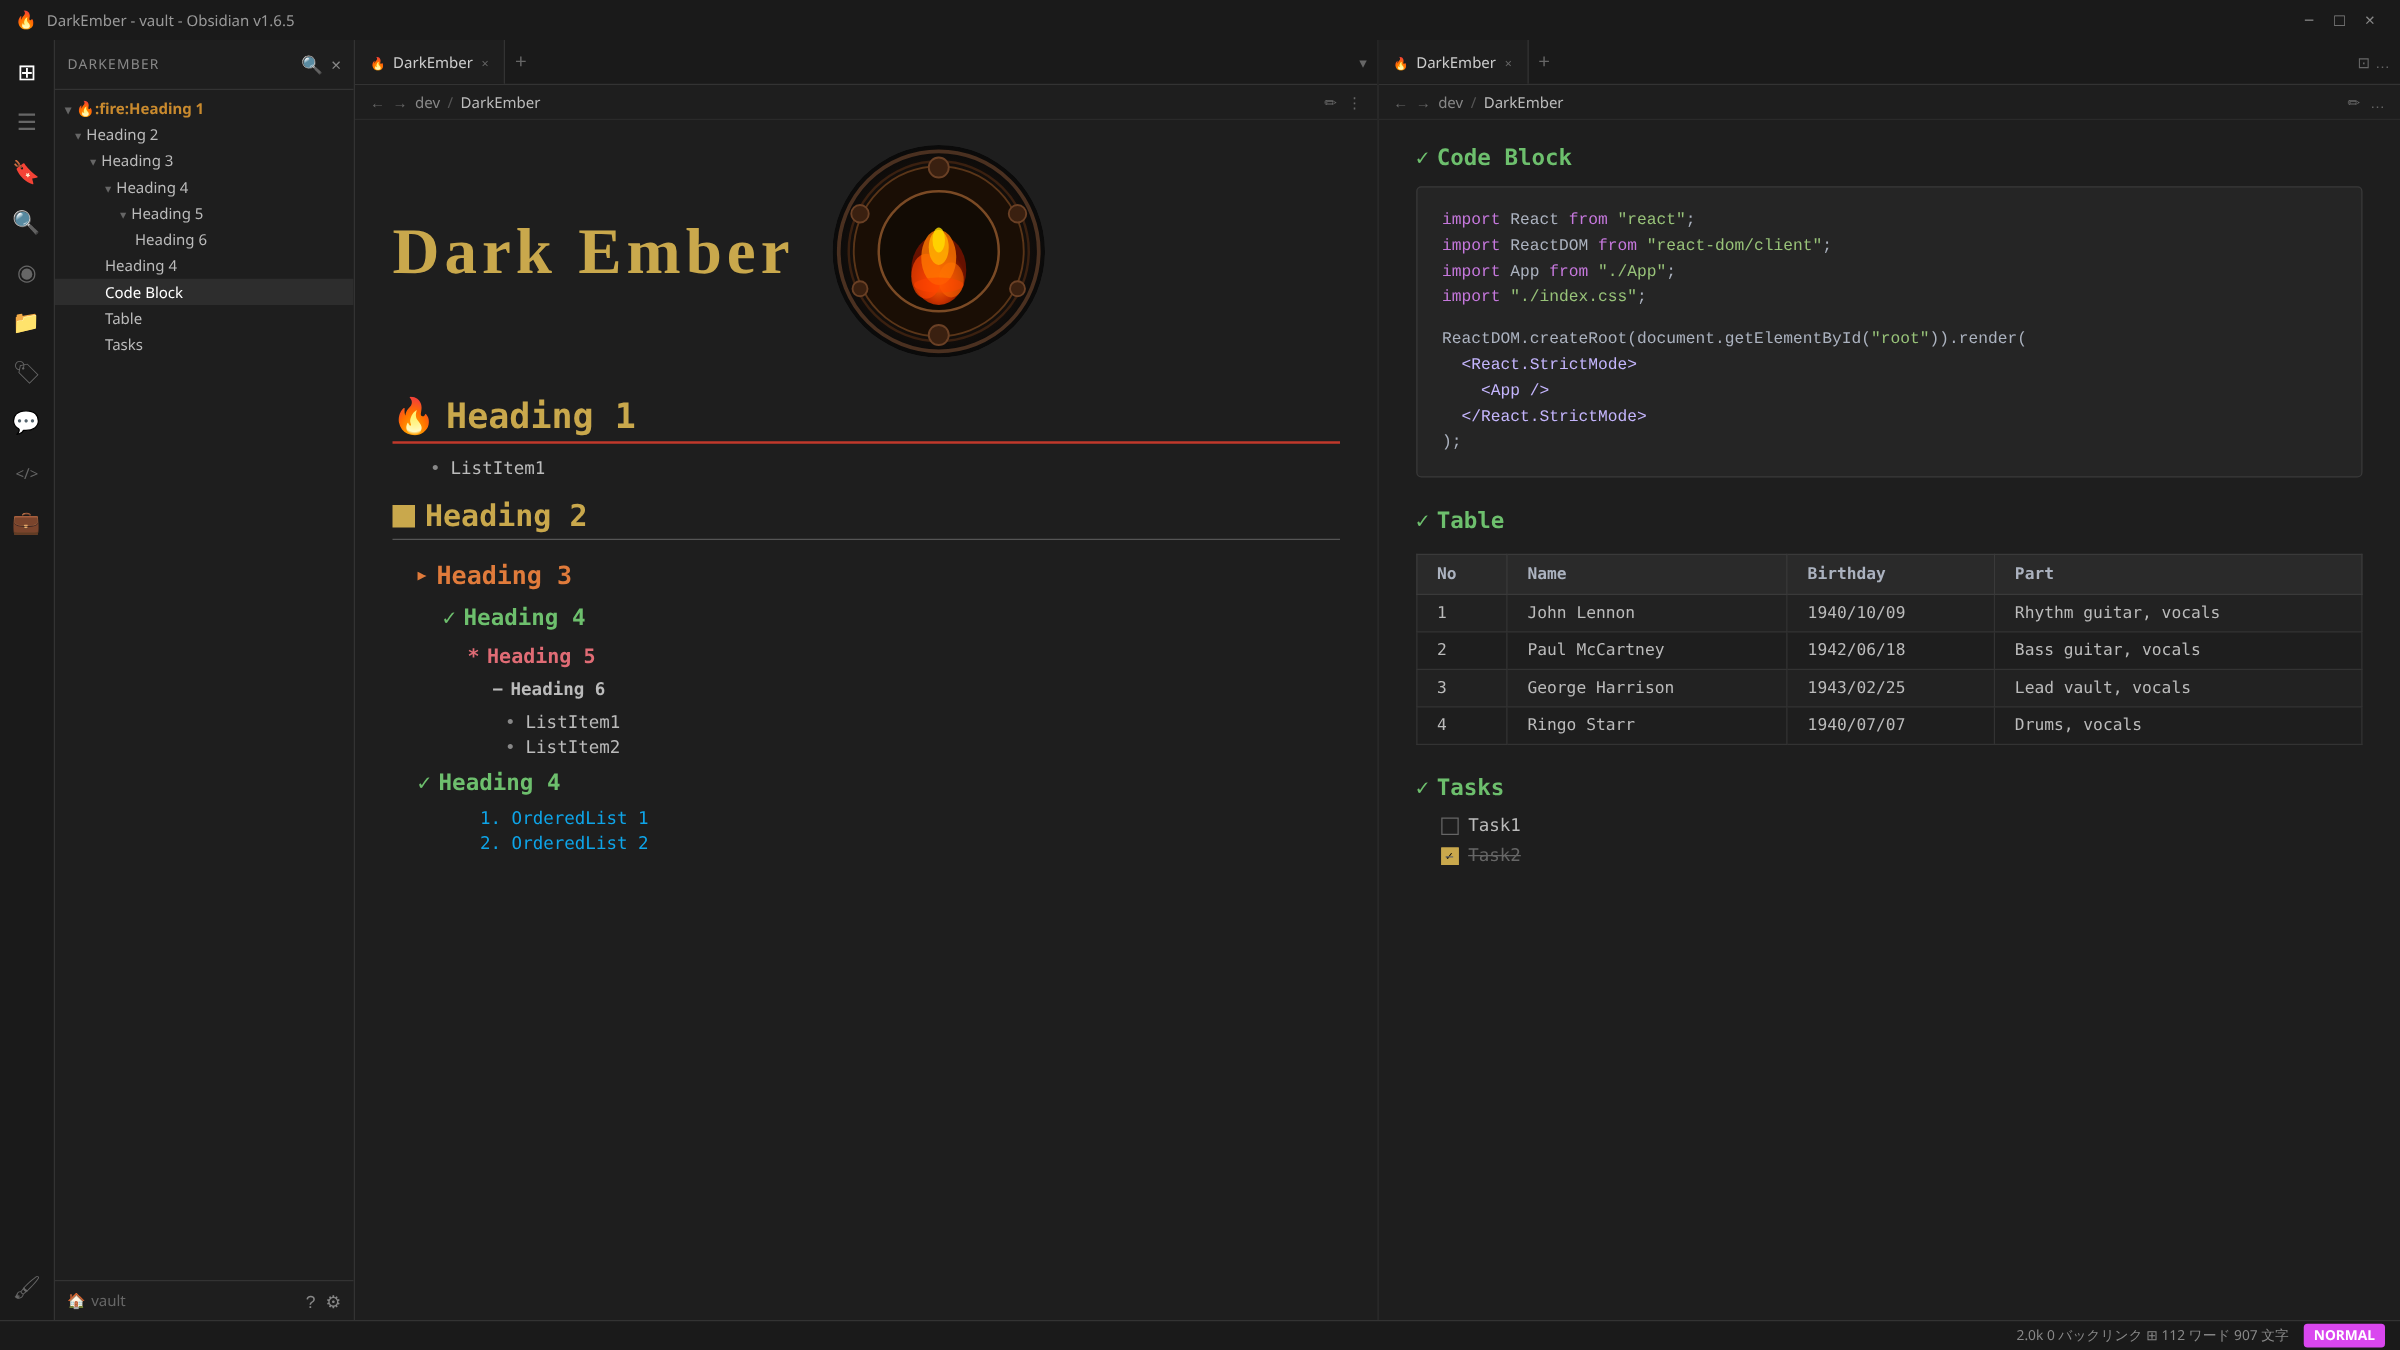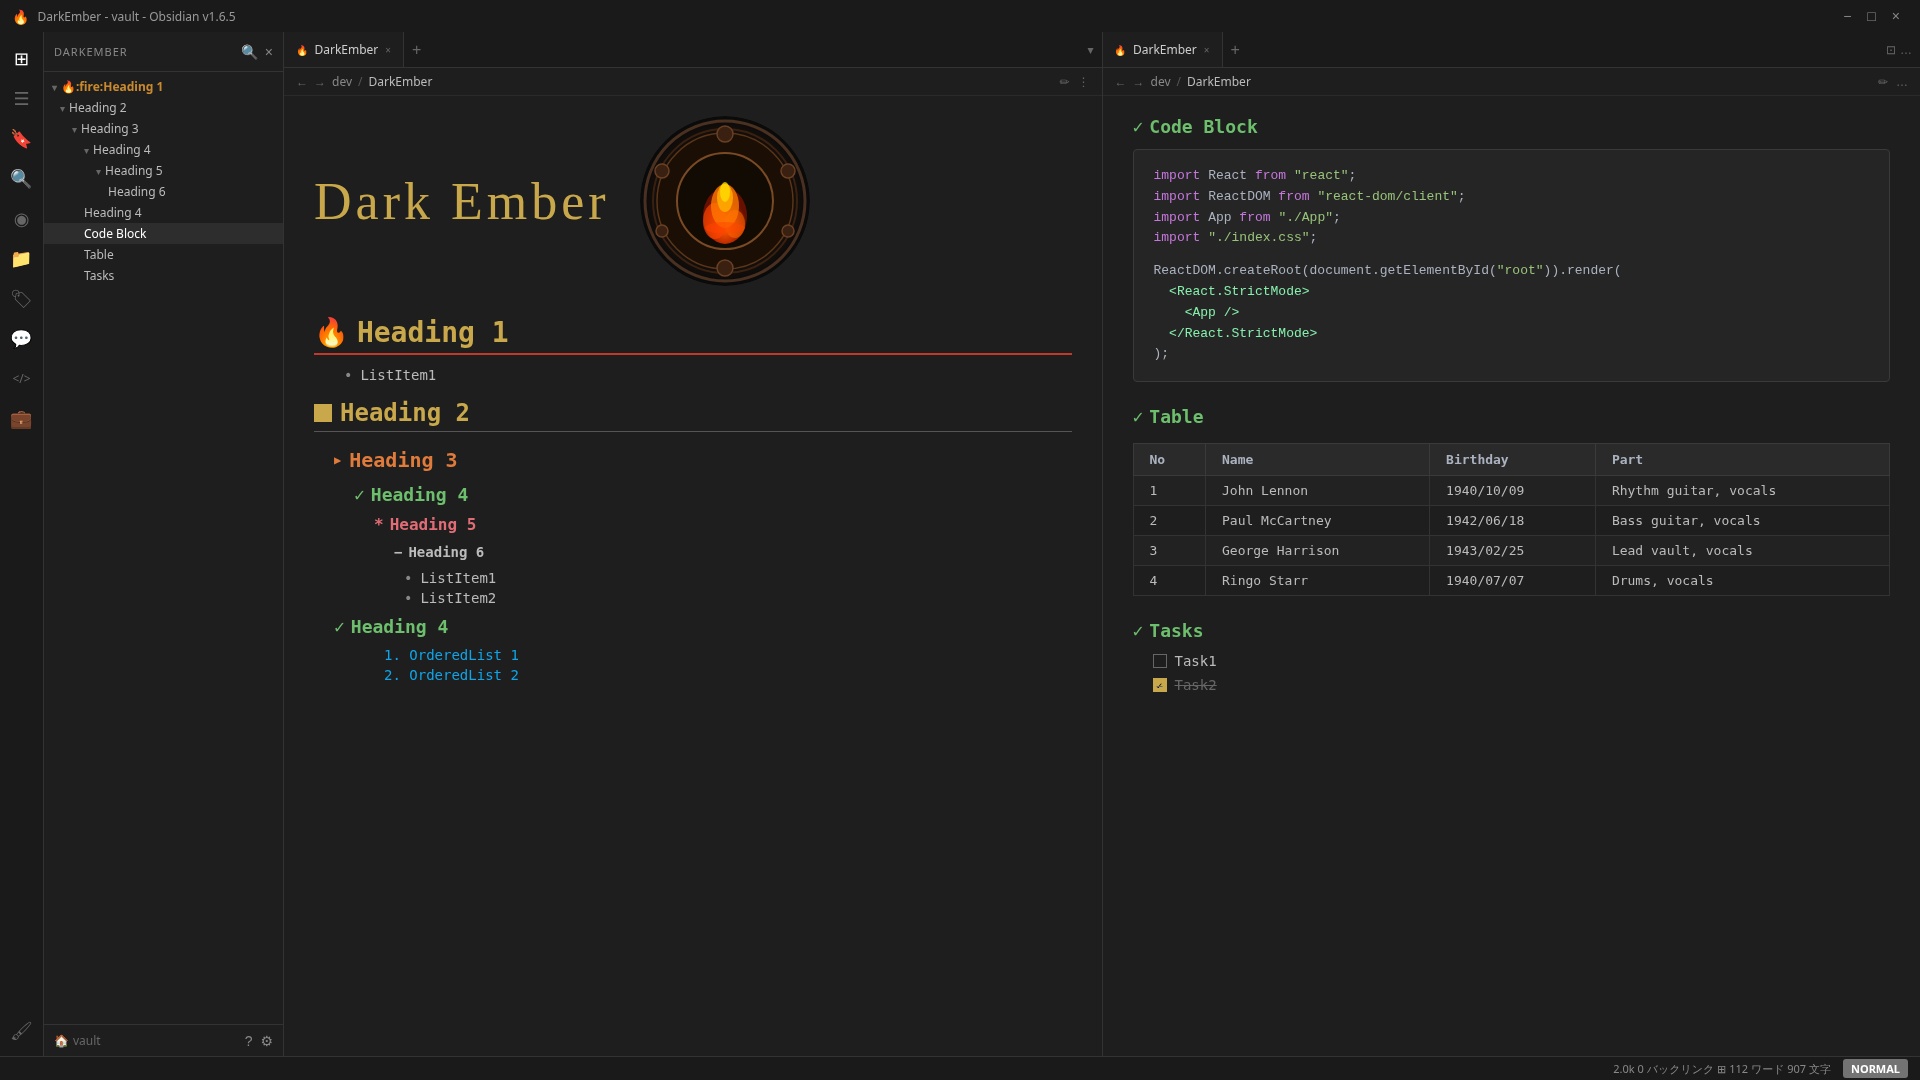--- a/index.html
+++ b/index.html
@@ -206,21 +206,21 @@
     .dark-ember-banner {
       display: flex;
       align-items: center;
       gap: 30px;
       margin-bottom: 30px;
     }
     .banner-title {
       font-size: 52px;
       font-family: Georgia, serif;
       color: #c9a84c;
-      font-weight: normal;
+      font-weight: bold;
       letter-spacing: 4px;
     }
     .banner-logo {
       width: 170px;
       height: 170px;
     }
 
     .h1-block { margin-bottom: 16px; }
     .heading-h1 {
       font-size: 28px;
@@ -354,21 +354,21 @@
       padding: 16px 20px;
       font-family: 'Courier New', monospace;
       font-size: 13px;
       line-height: 1.6;
       margin-bottom: 24px;
     }
     .code-import { color: #c678dd; }
     .code-from { color: #c678dd; }
     .code-string { color: #98c379; }
     .code-white { color: #abb2bf; font-family: Liberation Mono, monospace; }
-    .code-jsx { color: #86efac; margin-top: 41px; }
+    .code-jsx { color: #c4b5fd; margin-top: 41px; }
 
     
     .data-table {
       width: 100%;
       border-collapse: collapse;
       font-family: monospace;
       font-size: 13px;
       margin-bottom: 24px;
       margin-top: 16px;
     }
@@ -427,21 +427,21 @@
       display: flex;
       align-items: center;
       padding: 0 12px;
       font-size: 11px;
       color: #888;
       gap: 12px;
       flex-shrink: 0;
       justify-content: flex-end;
     }
     .status-mode {
-      background: #737373;
+      background: #d946ef;
       color: #fff;
       padding: 2px 8px;
       border-radius: 3px;
       font-size: 11px;
       font-weight: bold;
     }
 
     
     ::-webkit-scrollbar { width: 6px; }
     ::-webkit-scrollbar-track { background: #1a1a1a; }

